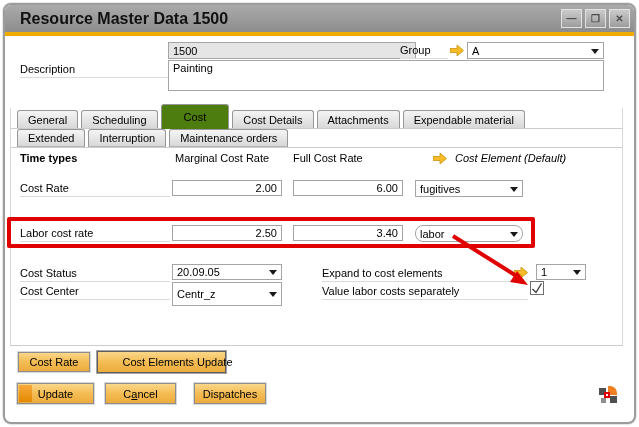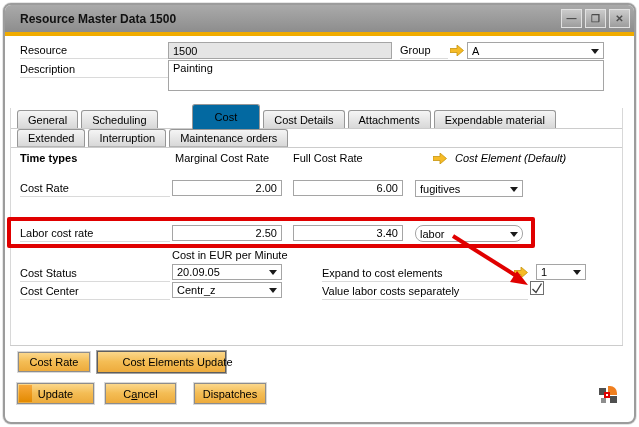--- a/index.html
+++ b/index.html
@@ -1,40 +1,40 @@
 <!DOCTYPE html>
 <html><head>
 <meta charset="utf-8">
 <style>
   html,body{margin:0;padding:0;background:#ffffff;}
   body{width:639px;height:427px;position:relative;font-family:"Liberation Sans",sans-serif;font-size:11px;color:#000;overflow:hidden;}
 
   .window{position:absolute;left:3px;top:3px;width:629px;height:417px;border:2px solid #9c9c9c;border-radius:8px;background:#fff;overflow:hidden;box-shadow:0 0 0 1px #e6e6e6;}
 
   .titlebar{position:absolute;left:0;top:0;right:0;height:27px;background:linear-gradient(180deg,#aaaaaa 0%,#8d8d8d 100%);display:flex;align-items:center;padding-left:15px;box-sizing:border-box;}
-  .title-text{font-weight:bold;font-size:12px;color:#111;text-align:center;}
+  .title-text{font-weight:bold;font-size:16px;color:#111;text-align:center;}
   .win-controls{position:absolute;right:4px;top:4px;display:flex;gap:3px;}
   .win-btn{width:21px;height:19px;background:linear-gradient(180deg,#cbcbcb,#9d9d9d);border:1px solid #e2e2e2;box-sizing:border-box;display:flex;align-items:center;justify-content:center;color:#4c4c4c;font-weight:bold;font-size:10px;line-height:1;}
   .goldbar{position:absolute;left:0;top:27px;right:0;height:4px;background:#f0ab00;}
 
   .flabel{position:absolute;height:14px;border-bottom:1px solid #dadada;color:#000;white-space:nowrap;}
   .flabel.noline{border-bottom:none;}
   .bold{font-weight:bold;}
 
   .tfield{position:absolute;box-sizing:border-box;height:17px;border:1px solid #a5a5a5;background:#fff;display:flex;align-items:center;padding:0 4px;white-space:nowrap;overflow:hidden;}
   .tfield.readonly{background:#e5e5e5;}
   .tfield.num{justify-content:flex-end;}
   .tarea{position:absolute;box-sizing:border-box;border:1px solid #a5a5a5;background:#fff;padding:1px 4px;}
 
   .combo{position:absolute;box-sizing:border-box;height:17px;border:1px solid #a5a5a5;background:#fff;display:flex;align-items:center;padding:0 16px 0 4px;white-space:nowrap;}
   .combo .carr{position:absolute;right:4px;top:50%;margin-top:-2px;width:0;height:0;border-left:4px solid transparent;border-right:4px solid transparent;border-top:5px solid #1a1a1a;}
 
   .tabrow{position:absolute;display:flex;gap:3px;align-items:flex-end;}
   .tab{height:19px;padding:0 10px;background:linear-gradient(180deg,#f5f5f5 0%,#d8d8d8 100%);border:1px solid #979797;border-bottom:1px solid #b5b5b5;border-radius:3px 3px 0 0;display:flex;align-items:center;box-sizing:border-box;white-space:nowrap;}
-  .tab.active{height:23px;padding:12px 22px;background:#0369a1;border-bottom:none;z-index:6;position:relative;margin-left:31px;}
+  .tab.active{height:23px;padding:12px 22px;background:#4d7c0f;border-bottom:none;z-index:6;position:relative;}
   .hline{position:absolute;height:1px;background:#cccccc;}
   .vline{position:absolute;width:1px;background:#d8d8d8;}
 
   .cbx{position:absolute;width:14px;height:14px;box-sizing:border-box;border:1px solid #6f6f6f;background:#fff;}
 
   .gbtn{position:absolute;box-sizing:border-box;background:linear-gradient(180deg,#fbd78b 0%,#f4bd55 48%,#edab3c 100%);border:1px solid #8d8d8d;box-shadow:0 0 0 1px #d9d9d9;display:flex;align-items:center;justify-content:center;font-size:11px;color:#000;white-space:nowrap;}
   .gbtn.default{border:1px solid #5e5e5e;box-shadow:0 0 0 1px #a3a3a3;}
   .gbtn.accent::before{content:'';position:absolute;left:1px;top:1px;bottom:1px;width:13px;background:linear-gradient(180deg,#f8a93c,#e38a00);}
   .accel{text-decoration:underline;}
 
@@ -54,22 +54,21 @@
   <div class="titlebar">
     <span class="title-text">Resource Master Data 1500</span>
   </div>
   <div class="win-controls">
     <div class="win-btn">—</div>
     <div class="win-btn">❐</div>
     <div class="win-btn">✕</div>
   </div>
   <div class="goldbar"></div>
 
-  <div class="flabel" style="left:15px;top:39px;width:148px;">Resource</div>
-  <div class="tfield readonly" style="left:163px;top:37px;width:224px;">1500</div>
+  <div class="tfield readonly" style="left:163px;top:37px;width:248px;">1500</div>
   <div class="flabel" style="left:395px;top:39px;width:48px;">Group</div>
   <svg class="linkarrow" style="left:445px;top:40px;" viewBox="0 0 15 11">
     <polygon points="0,3.5 7,3.5 7,0 13.5,5.5 7,11 7,7.5 0,7.5" fill="#f6bb27" stroke="#c7940e" stroke-width="0.8"></polygon>
   </svg>
   <div class="combo" style="left:462px;top:37px;width:137px;">
     <span>A</span>
     <span class="carr"></span>
   </div>
 
   <div class="flabel" style="left:15px;top:58px;width:148px;">Description</div>
@@ -131,29 +130,28 @@
 
   <div class="flabel" style="left:15px;top:222px;width:150px;">Labor cost rate</div>
   <div class="tfield num" style="left:167px;top:220px;width:110px;height:16px;">2.50</div>
   <div class="tfield num" style="left:288px;top:220px;width:110px;height:16px;">3.40</div>
   <div class="combo" style="left:410px;top:220px;width:108px;border-radius:8px;">
     <span>labor</span>
     <span class="carr"></span>
   </div>
   <div class="hl-box"></div>
 
-  <div class="flabel noline" style="left:167px;top:244px;">Cost in EUR per Minute</div>
 
   <div class="flabel" style="left:15px;top:262px;width:150px;">Cost Status</div>
   <div class="combo" style="left:167px;top:259px;width:110px;height:16px;">
     <span>20.09.05</span>
     <span class="carr"></span>
   </div>
   <div class="flabel" style="left:15px;top:280px;width:150px;">Cost Center</div>
-  <div class="combo" style="left:167px;top:277px;width:110px;height:16px;">
+  <div class="combo" style="left:167px;top:277px;width:110px;height:24px;">
     <span>Centr_z</span>
     <span class="carr"></span>
   </div>
 
   <div class="flabel" style="left:317px;top:262px;width:191px;">Expand to cost elements</div>
   <svg class="linkarrow" style="left:509px;top:262px;" viewBox="0 0 15 11">
     <polygon points="0,3.5 7,3.5 7,0 13.5,5.5 7,11 7,7.5 0,7.5" fill="#f6bb27" stroke="#c7940e" stroke-width="0.8"></polygon>
   </svg>
   <div class="combo" style="left:531px;top:259px;width:50px;height:16px;">
     <span>1</span>

